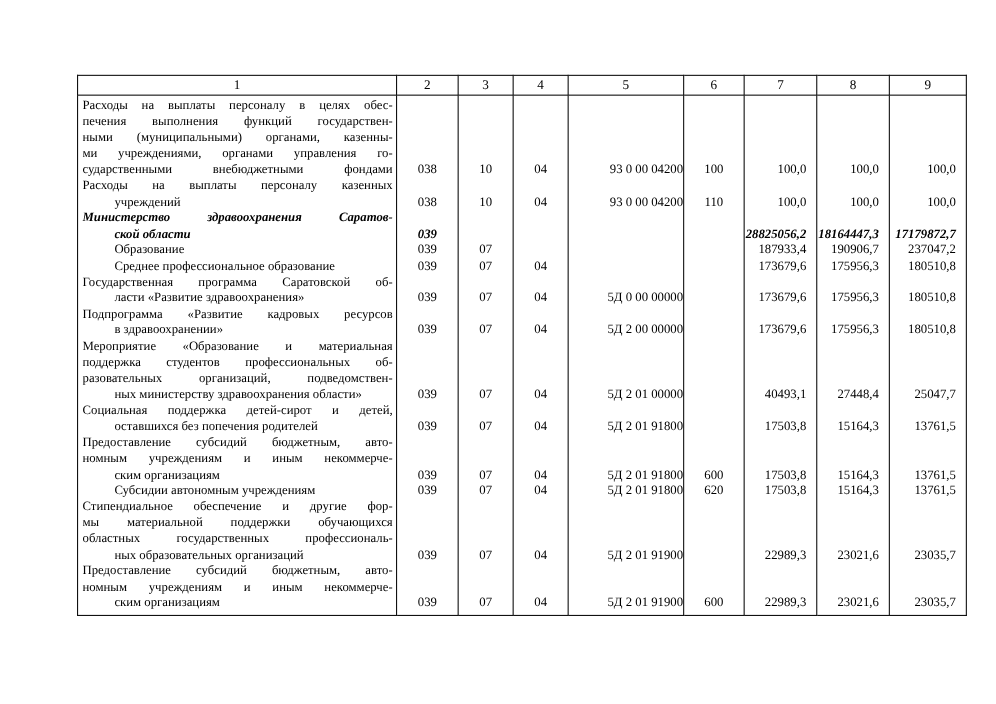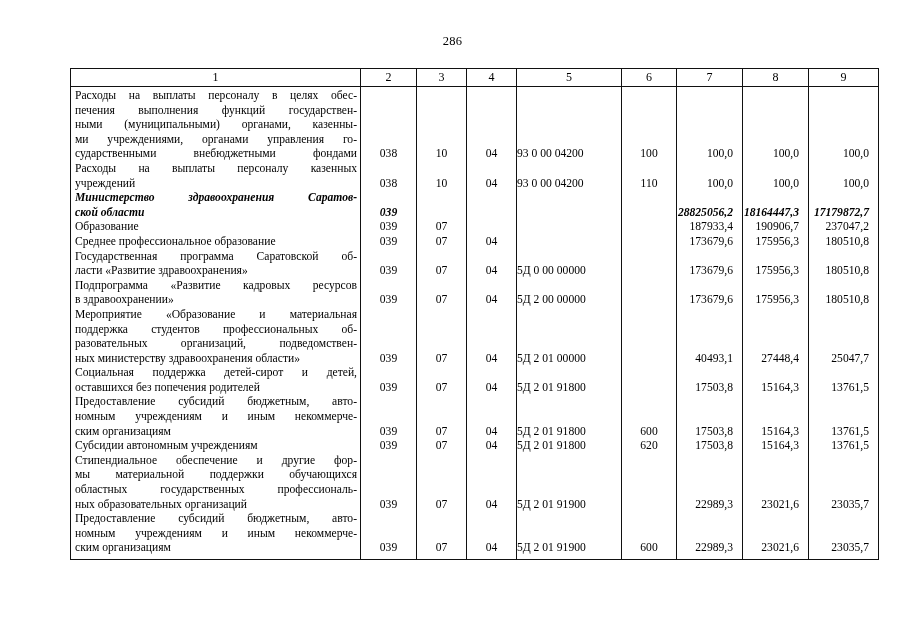--- a/index.html
+++ b/index.html
@@ -74,39 +74,39 @@
     overflow: hidden;
   }
   .c1 .line {
     white-space: normal;
     text-align: justify;
     text-align-last: justify;
   }
   .c1 .line.nojust {
     text-align: right;
     text-align-last: left;
+    margin-left: 29px;
   }
   .c1 .line.blank, .line.blank {
     text-align: left;
     text-align-last: left;
   }
   .bold { font-weight: bold; font-style: italic; }
   .c7 .line, .c8 .line, .c9 .line {
     text-align: right;
     padding-right: 9px;
   }
   .c2 .line, .c3 .line, .c4 .line, .c6 .line { text-align: center; }
-  .c5 .line { text-align: left; }
+  .c5 .line { text-align: right; }
 </style>
 </head>
 <body>
 
 <div class="page">
 
-  <div class="page-number">286</div>
 
   <div class="table-wrap">
     <table class="doc">
       <colgroup>
         <col style="width:290px">
         <col style="width:56px">
         <col style="width:50px">
         <col style="width:50px">
         <col style="width:105px">
         <col style="width:55px">

